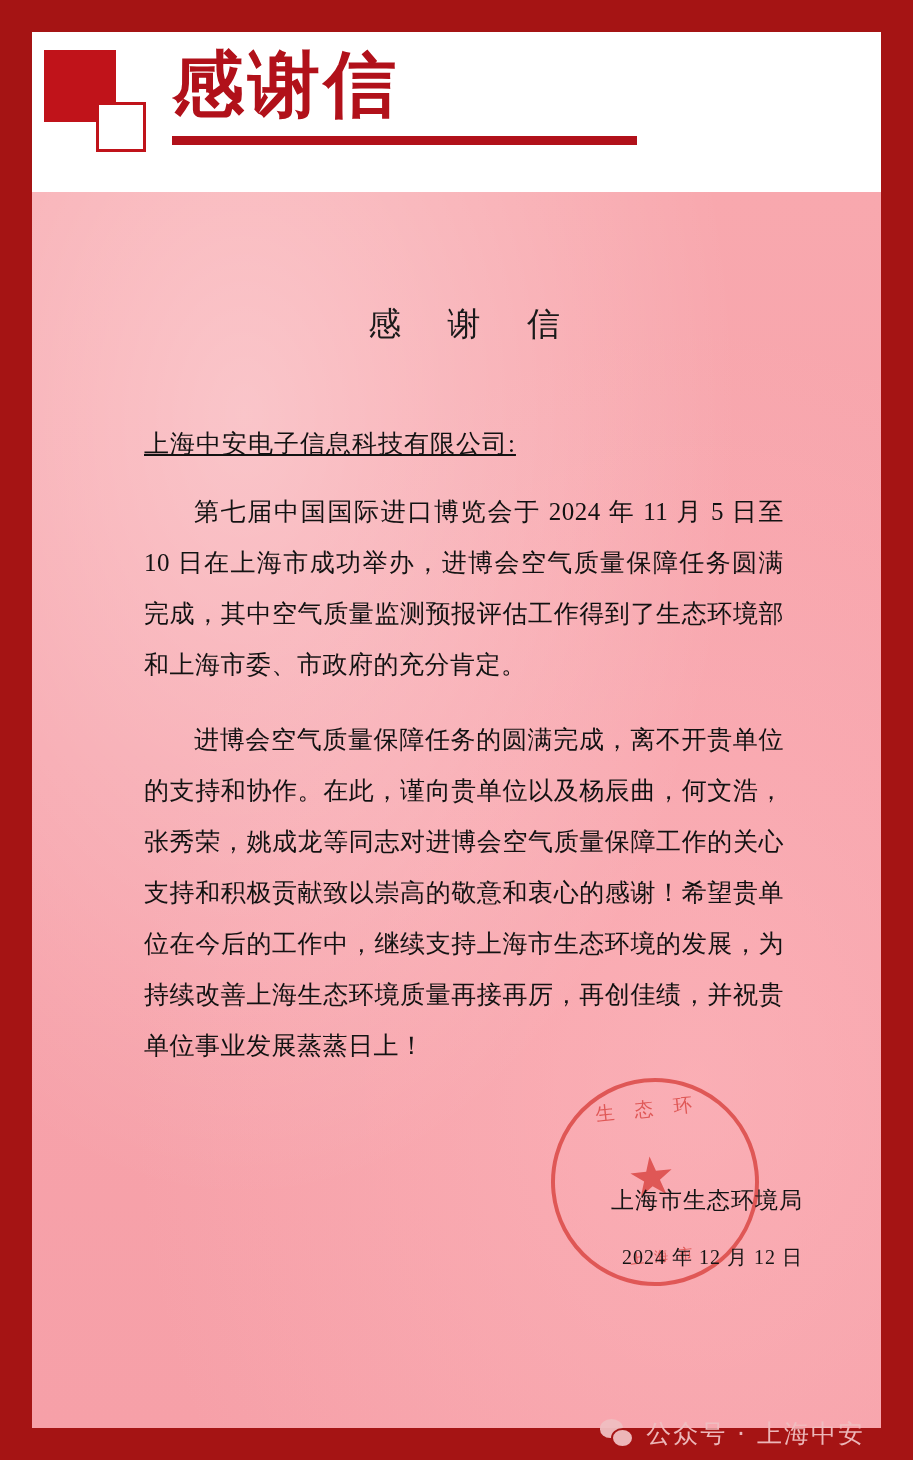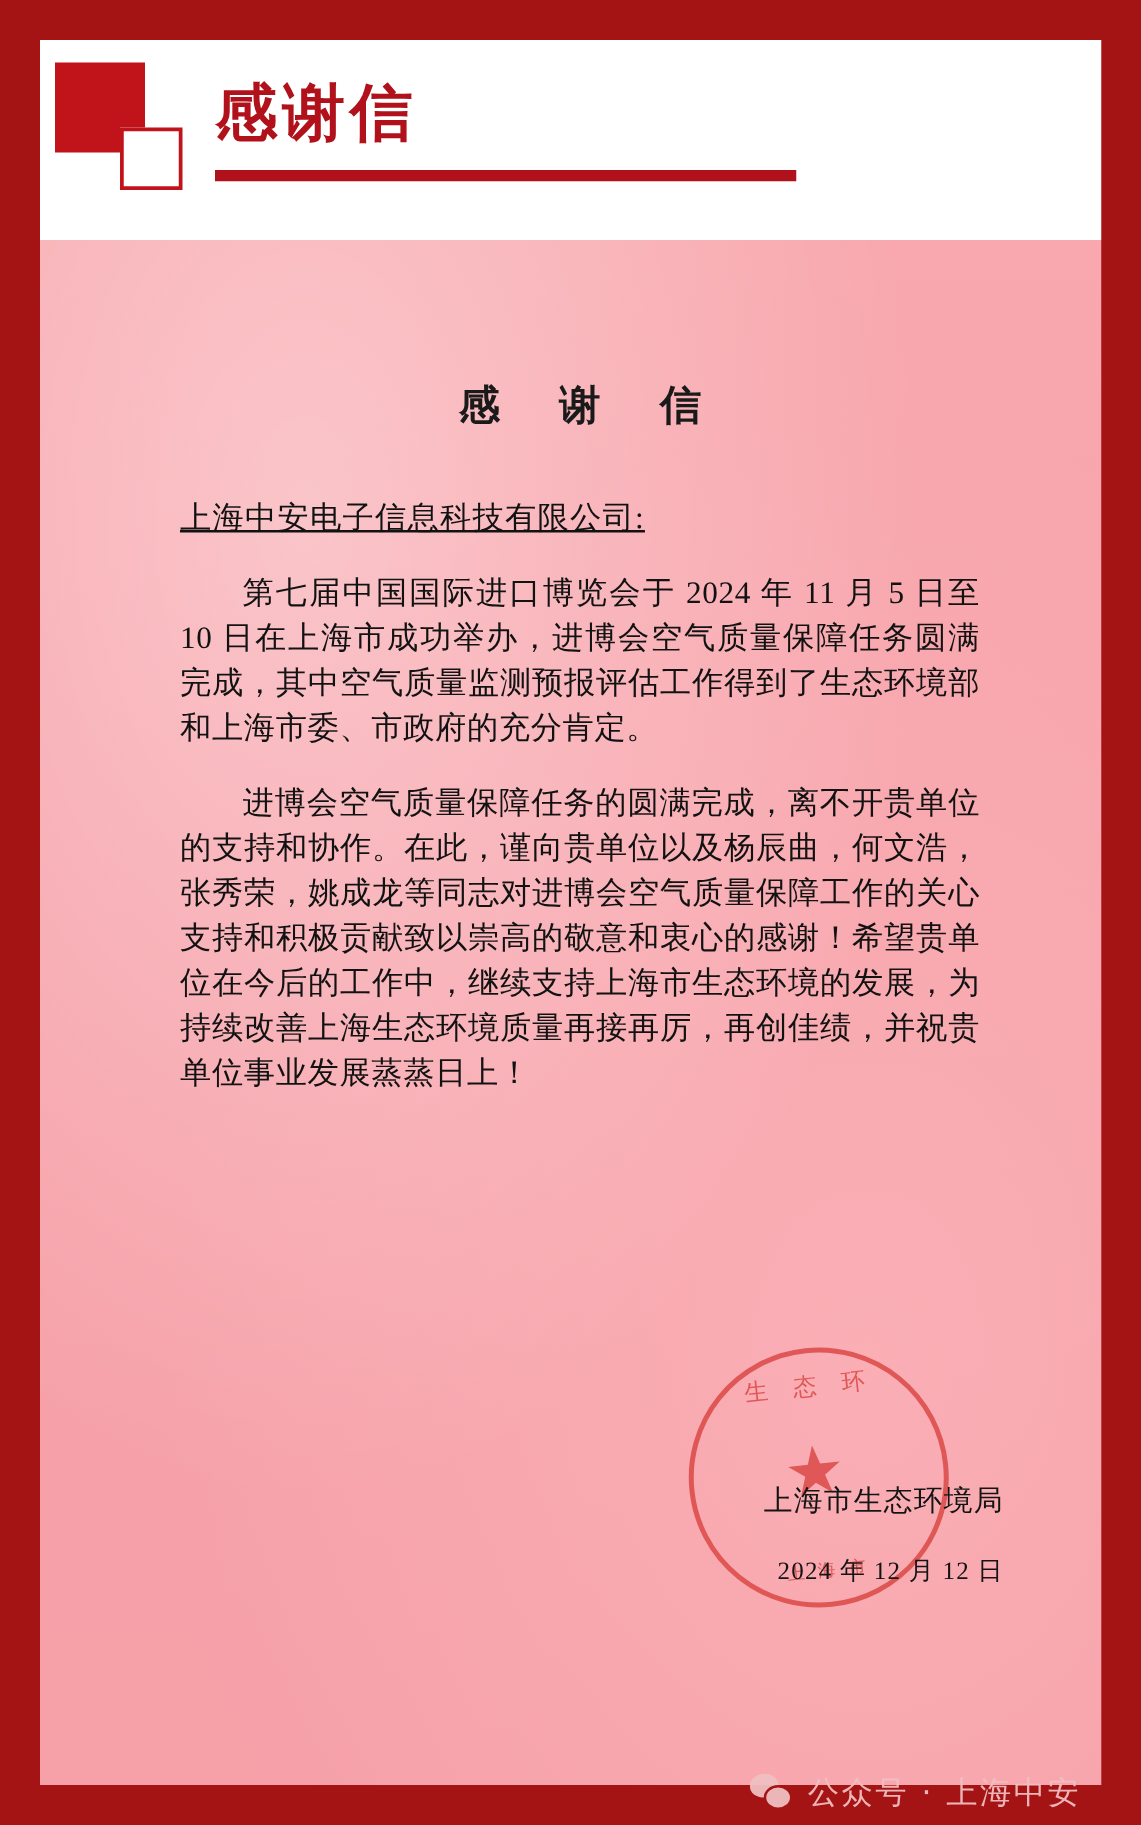--- a/index.html
+++ b/index.html
@@ -59,23 +59,23 @@
     box-sizing: border-box;
   }
 
   .header-title-wrap {
     position: absolute;
     left: 140px;
     top: 22px;
     width: 690px;
   }
   .header-title {
-    font-family: Liberation Serif, serif;
+    font-family: Liberation Mono, monospace;
     font-weight: bold;
-    font-size: 50px;
+    font-size: 72px;
     line-height: 72px;
     color: #b1111a;
     letter-spacing: 4px;
   }
   .header-rule {
     margin-top: 10px;
     width: 465px;
     height: 9px;
     background: #b1111a;
   }
@@ -98,40 +98,40 @@
   .letter-inner {
     position: absolute;
     left: 112px;
     top: 110px;
     width: 640px;
   }
 
   .doc-title {
     text-align: center;
     font-family: "DejaVu Sans", sans-serif;
-    font-weight: bold;
+    font-weight: normal;
     font-size: 33px;
     letter-spacing: 18px;
     color: #1a1a1a;
-    margin-bottom: 48px;
+    margin-bottom: 77px;
     text-indent: 18px;
   }
 
   .salutation {
     font-size: 25px;
     line-height: 40px;
     color: #121212;
     margin-bottom: 22px;
     letter-spacing: 1px;
     text-decoration: underline;
   }
 
   .para {
     font-size: 25px;
-    line-height: 36px;
+    line-height: 51px;
     color: #121212;
     text-align: justify;
     text-justify: inter-ideograph;
     text-indent: 50px;
     margin: 0 0 24px 0;
     letter-spacing: 0.5px;
   }
 
   
   .sign-block {

